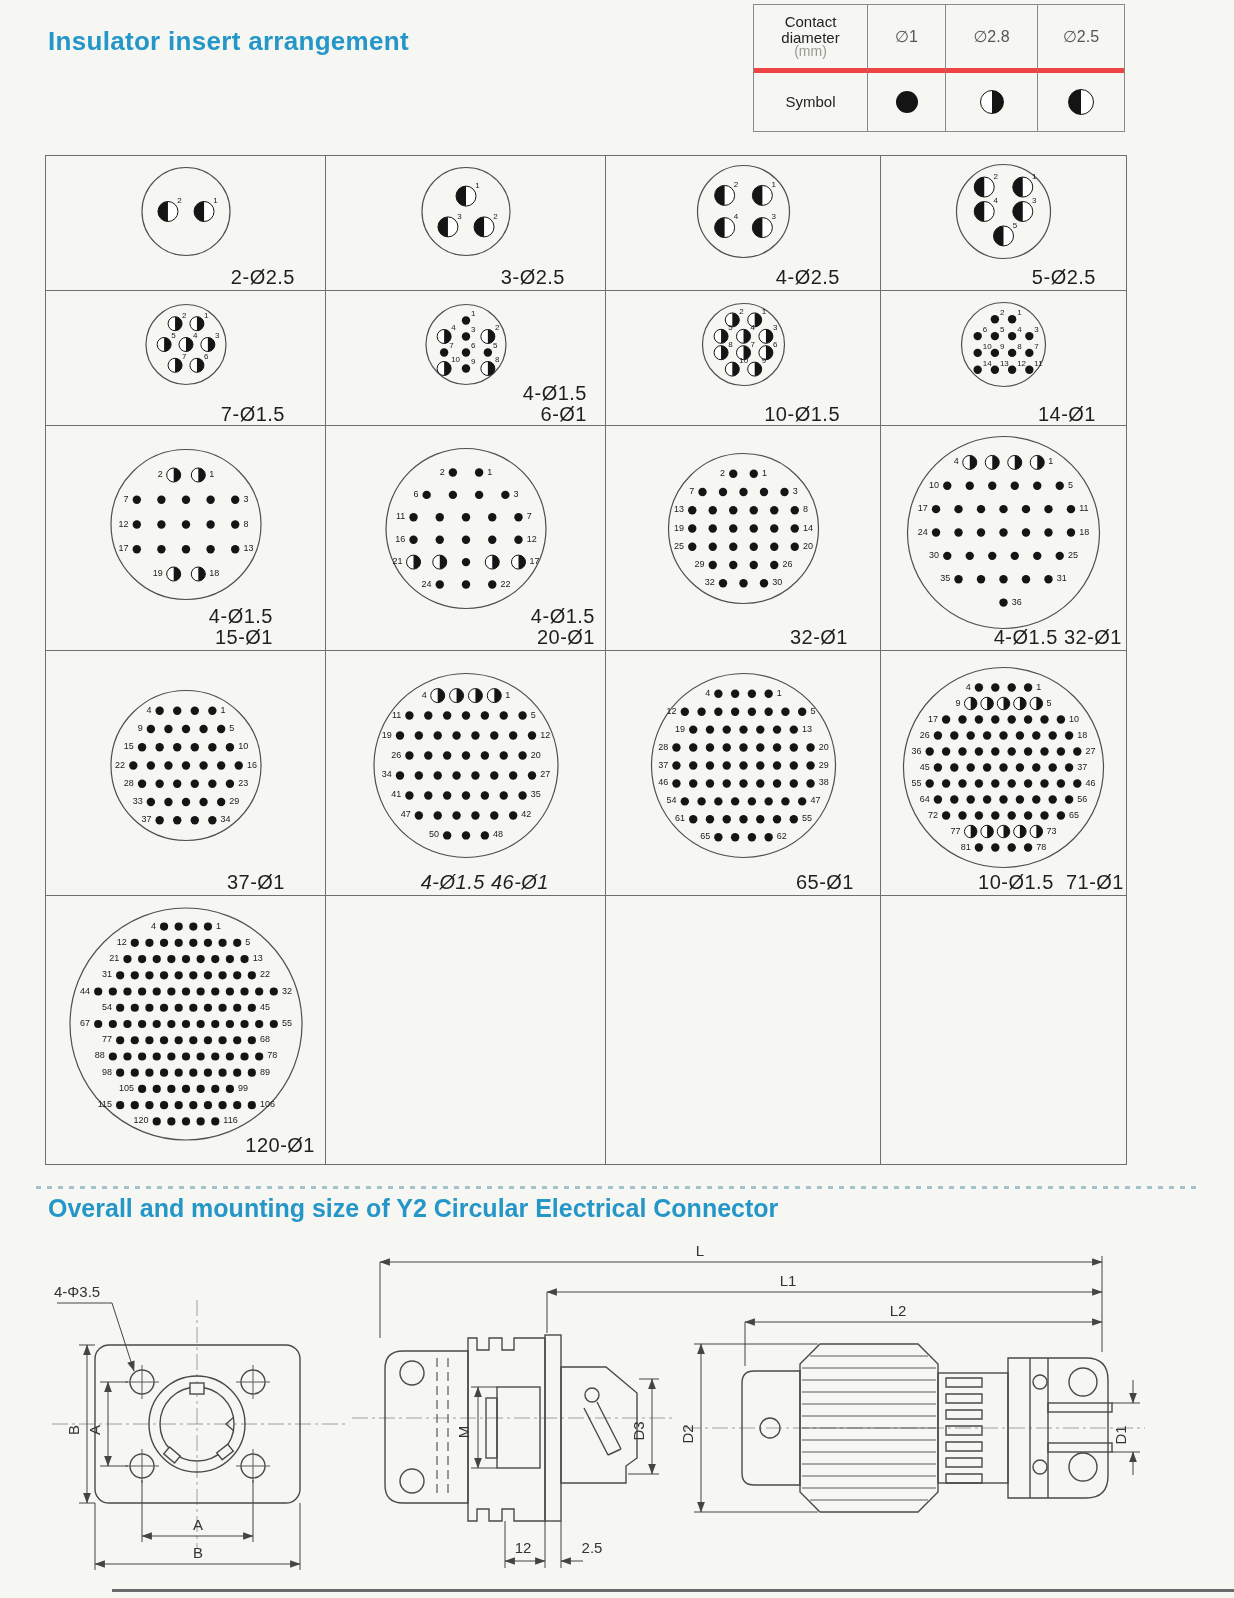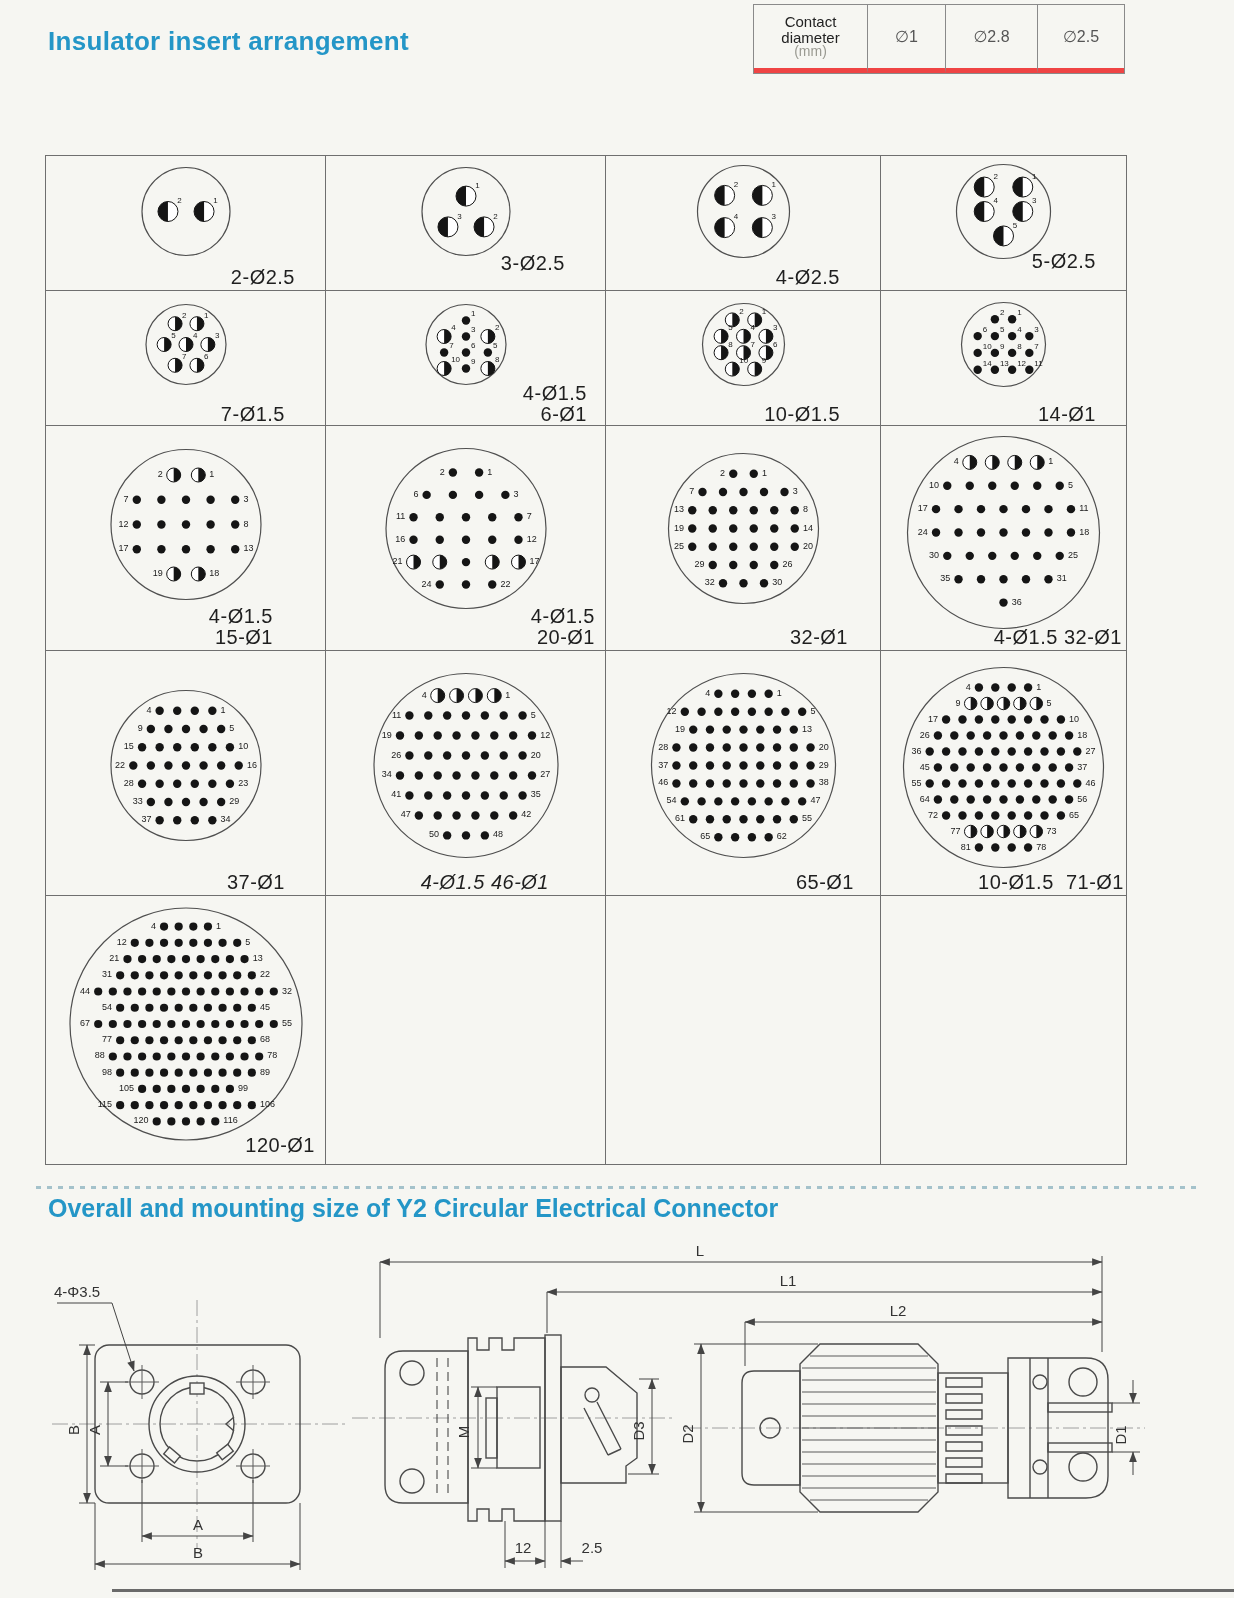--- a/index.html
+++ b/index.html
@@ -56,20 +56,32 @@
   <div class="st-row first">
     <div class="w0 r0 st-head">
       <div>Contact</div>
       <div>diameter</div>
       <div class="mm">(mm)</div>
     </div>
     <div class="w1 r0 st-dia">∅1</div>
     <div class="w2 r0 st-dia">∅2.8</div>
     <div class="w3 r0 st-dia">∅2.5</div>
   </div>
+  <div class="st-row">
+    <div class="w0 r1 st-head">Symbol</div>
+    <div class="w1 r1">
+        <span class="sym sym-f"></span>
+      </div>
+    <div class="w2 r1">
+        <span class="sym sym-h"></span>
+      </div>
+    <div class="w3 r1">
+        <span class="sym sym-H"></span>
+      </div>
+  </div>
 </div>
 
 <div id="insert-grid">
     <div class="icell br bb" style="left: 0px; top: 0px; width: 280px; height: 135px;">
       <svg width="280" height="135">
         <circle cx="140" cy="55.5" r="44" fill="none" stroke="#4f4f4f" stroke-width="1.2"></circle>
         <circle cx="121.96000000000001" cy="55.5" r="10" fill="#ffffff" stroke="#151515" stroke-width="1"></circle>
         <path d="M121.96000000000001,45.5 A10,10 0 0 0 121.96000000000001,65.5 Z" fill="#151515"></path>
         <text x="131.16" y="47.3" font-size="8" fill="#1a1a1a">2</text>
         <circle cx="158.04" cy="55.5" r="10" fill="#ffffff" stroke="#151515" stroke-width="1"></circle>
@@ -84,21 +96,21 @@
         <circle cx="140" cy="40.1" r="10" fill="#ffffff" stroke="#151515" stroke-width="1"></circle>
         <path d="M140,30.1 A10,10 0 0 0 140,50.1 Z" fill="#151515"></path>
         <text x="149.2" y="31.900000000000006" font-size="8" fill="#1a1a1a">1</text>
         <circle cx="121.96000000000001" cy="70.9" r="10" fill="#ffffff" stroke="#151515" stroke-width="1"></circle>
         <path d="M121.96000000000001,60.900000000000006 A10,10 0 0 0 121.96000000000001,80.9 Z" fill="#151515"></path>
         <text x="131.16" y="62.7" font-size="8" fill="#1a1a1a">3</text>
         <circle cx="158.04" cy="70.9" r="10" fill="#ffffff" stroke="#151515" stroke-width="1"></circle>
         <path d="M158.04,60.900000000000006 A10,10 0 0 0 158.04,80.9 Z" fill="#151515"></path>
         <text x="167.23999999999998" y="62.7" font-size="8" fill="#1a1a1a">2</text>
       </svg>
-      <div class="ilabel" style="right: 40px; bottom: 16px;"><div>3-Ø2.5</div></div>
+      <div class="ilabel" style="right: 40px; bottom: 2px;"><div>3-Ø2.5</div></div>
     </div>
     <div class="icell br bb" style="left: 560px; top: 0px; width: 275px; height: 135px;">
       <svg width="275" height="135">
         <circle cx="137.5" cy="55.5" r="46" fill="none" stroke="#4f4f4f" stroke-width="1.2"></circle>
         <circle cx="118.64" cy="39.400000000000006" r="10" fill="#ffffff" stroke="#151515" stroke-width="1"></circle>
         <path d="M118.64,29.400000000000006 A10,10 0 0 0 118.64,49.400000000000006 Z" fill="#151515"></path>
         <text x="127.84" y="31.200000000000003" font-size="8" fill="#1a1a1a">2</text>
         <circle cx="156.36" cy="39.400000000000006" r="10" fill="#ffffff" stroke="#151515" stroke-width="1"></circle>
         <path d="M156.36,29.400000000000006 A10,10 0 0 0 156.36,49.400000000000006 Z" fill="#151515"></path>
         <text x="165.56" y="31.200000000000003" font-size="8" fill="#1a1a1a">1</text>
@@ -123,21 +135,21 @@
         <circle cx="103.23" cy="55.5" r="10" fill="#ffffff" stroke="#151515" stroke-width="1"></circle>
         <path d="M103.23,45.5 A10,10 0 0 0 103.23,65.5 Z" fill="#151515"></path>
         <text x="112.43" y="47.3" font-size="8" fill="#1a1a1a">4</text>
         <circle cx="141.77" cy="55.5" r="10" fill="#ffffff" stroke="#151515" stroke-width="1"></circle>
         <path d="M141.77,45.5 A10,10 0 0 0 141.77,65.5 Z" fill="#151515"></path>
         <text x="150.97" y="47.3" font-size="8" fill="#1a1a1a">3</text>
         <circle cx="122.5" cy="79.94" r="10" fill="#ffffff" stroke="#151515" stroke-width="1"></circle>
         <path d="M122.5,69.94 A10,10 0 0 0 122.5,89.94 Z" fill="#151515"></path>
         <text x="131.7" y="71.74" font-size="8" fill="#1a1a1a">5</text>
       </svg>
-      <div class="ilabel" style="right: 30px; bottom: 18px;"><div>5-Ø2.5</div></div>
+      <div class="ilabel" style="right: 30px; bottom: 2px;"><div>5-Ø2.5</div></div>
     </div>
     <div class="icell br bb" style="left: 0px; top: 135px; width: 280px; height: 135px;">
       <svg width="280" height="135">
         <circle cx="140" cy="53.5" r="40" fill="none" stroke="#4f4f4f" stroke-width="1.2"></circle>
         <circle cx="129.06666666666666" cy="32.7" r="7" fill="#ffffff" stroke="#151515" stroke-width="1"></circle>
         <path d="M129.06666666666666,25.700000000000003 A7,7 0 0 1 129.06666666666666,39.7 Z" fill="#151515"></path>
         <text x="136.10666666666665" y="26.660000000000004" font-size="8" fill="#1a1a1a">2</text>
         <circle cx="150.93333333333334" cy="32.7" r="7" fill="#ffffff" stroke="#151515" stroke-width="1"></circle>
         <path d="M150.93333333333334,25.700000000000003 A7,7 0 0 1 150.93333333333334,39.7 Z" fill="#151515"></path>
         <text x="157.97333333333333" y="26.660000000000004" font-size="8" fill="#1a1a1a">1</text>

